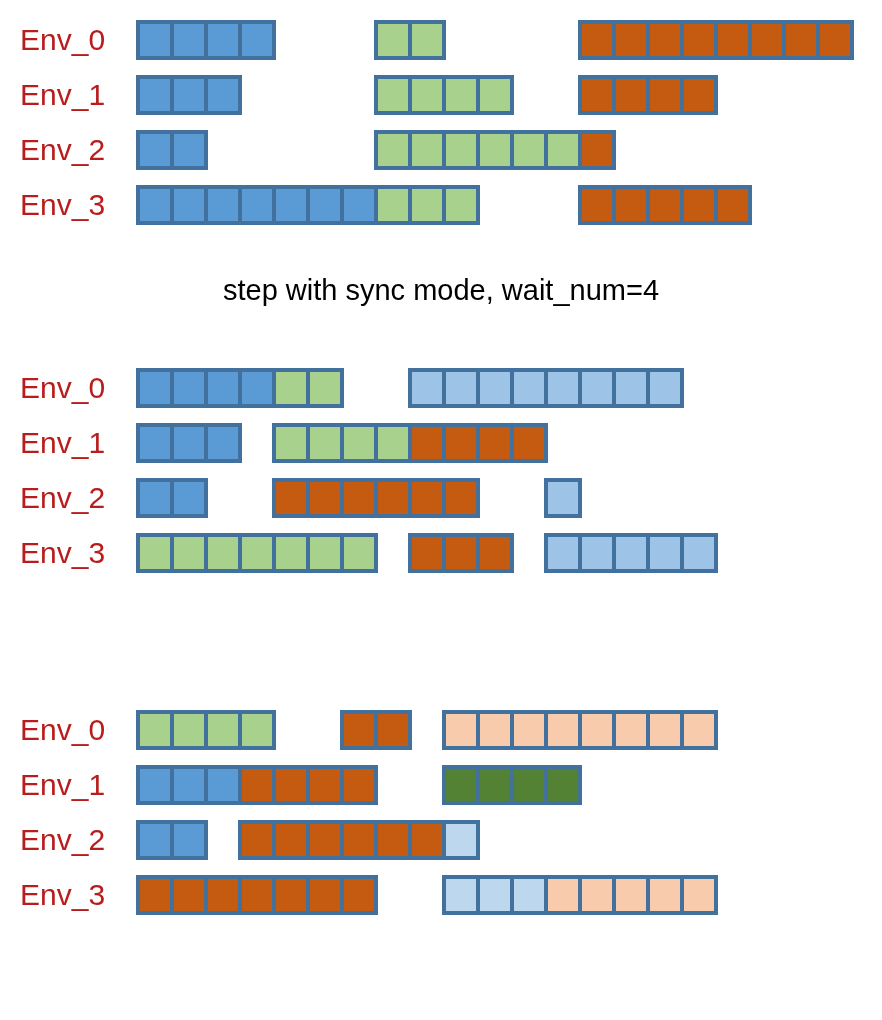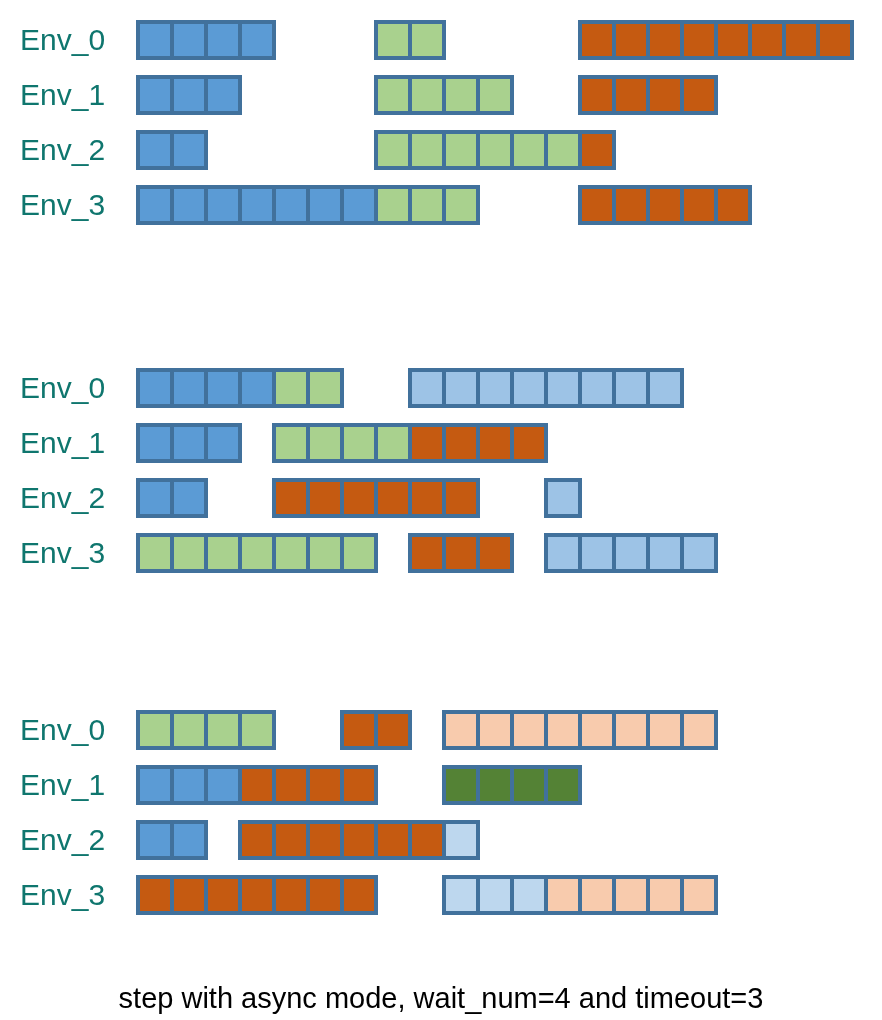--- a/index.html
+++ b/index.html
@@ -13,21 +13,21 @@
   }
   .panel-rows { position: absolute; left: 0; width: 882px; }
   .env-row { position: absolute; left: 0; height: 40px; width: 882px; }
   .env-label {
     position: absolute;
     left: 20px;
     top: 0;
     height: 40px;
     line-height: 40px;
     font-size: 30px;
-    color: #0f766e;
+    color: #b91c1c;
     white-space: nowrap;
   }
   .step-block {
     position: absolute;
     top: 0;
     height: 40px;
     box-sizing: border-box;
     padding: 4px;
     display: inline-flex;
     gap: 4px;
@@ -123,20 +123,21 @@
         </div>
         <div class="step-block" style="left: 578px; background: rgb(65, 113, 156);">
           <div class="step-cell" style="background: rgb(197, 90, 17);"></div>
           <div class="step-cell" style="background: rgb(197, 90, 17);"></div>
           <div class="step-cell" style="background: rgb(197, 90, 17);"></div>
           <div class="step-cell" style="background: rgb(197, 90, 17);"></div>
           <div class="step-cell" style="background: rgb(197, 90, 17);"></div>
         </div>
       </div>
     </div>
+  <div class="caption" style="top:274px">step with sync mode, wait_num=4</div>
 
   <div class="panel-rows" id="panel-1" style="top:368px">
       <div class="env-row" style="top: 0px;">
         <div class="env-label">Env_0</div>
         <div class="step-block" style="left: 136px; background: rgb(65, 113, 156);">
           <div class="step-cell" style="background: rgb(91, 155, 213);"></div>
           <div class="step-cell" style="background: rgb(91, 155, 213);"></div>
           <div class="step-cell" style="background: rgb(91, 155, 213);"></div>
           <div class="step-cell" style="background: rgb(91, 155, 213);"></div>
           <div class="step-cell" style="background: rgb(169, 209, 142);"></div>
@@ -289,14 +290,13 @@
           <div class="step-cell" style="background: rgb(189, 215, 238);"></div>
           <div class="step-cell" style="background: rgb(189, 215, 238);"></div>
           <div class="step-cell" style="background: rgb(248, 203, 173);"></div>
           <div class="step-cell" style="background: rgb(248, 203, 173);"></div>
           <div class="step-cell" style="background: rgb(248, 203, 173);"></div>
           <div class="step-cell" style="background: rgb(248, 203, 173);"></div>
           <div class="step-cell" style="background: rgb(248, 203, 173);"></div>
         </div>
       </div>
     </div>
-  <div class="caption" style="top:982px">step with async mode, wait_num=4 and timeout=3</div>
 </div>
 
 </body></html>

